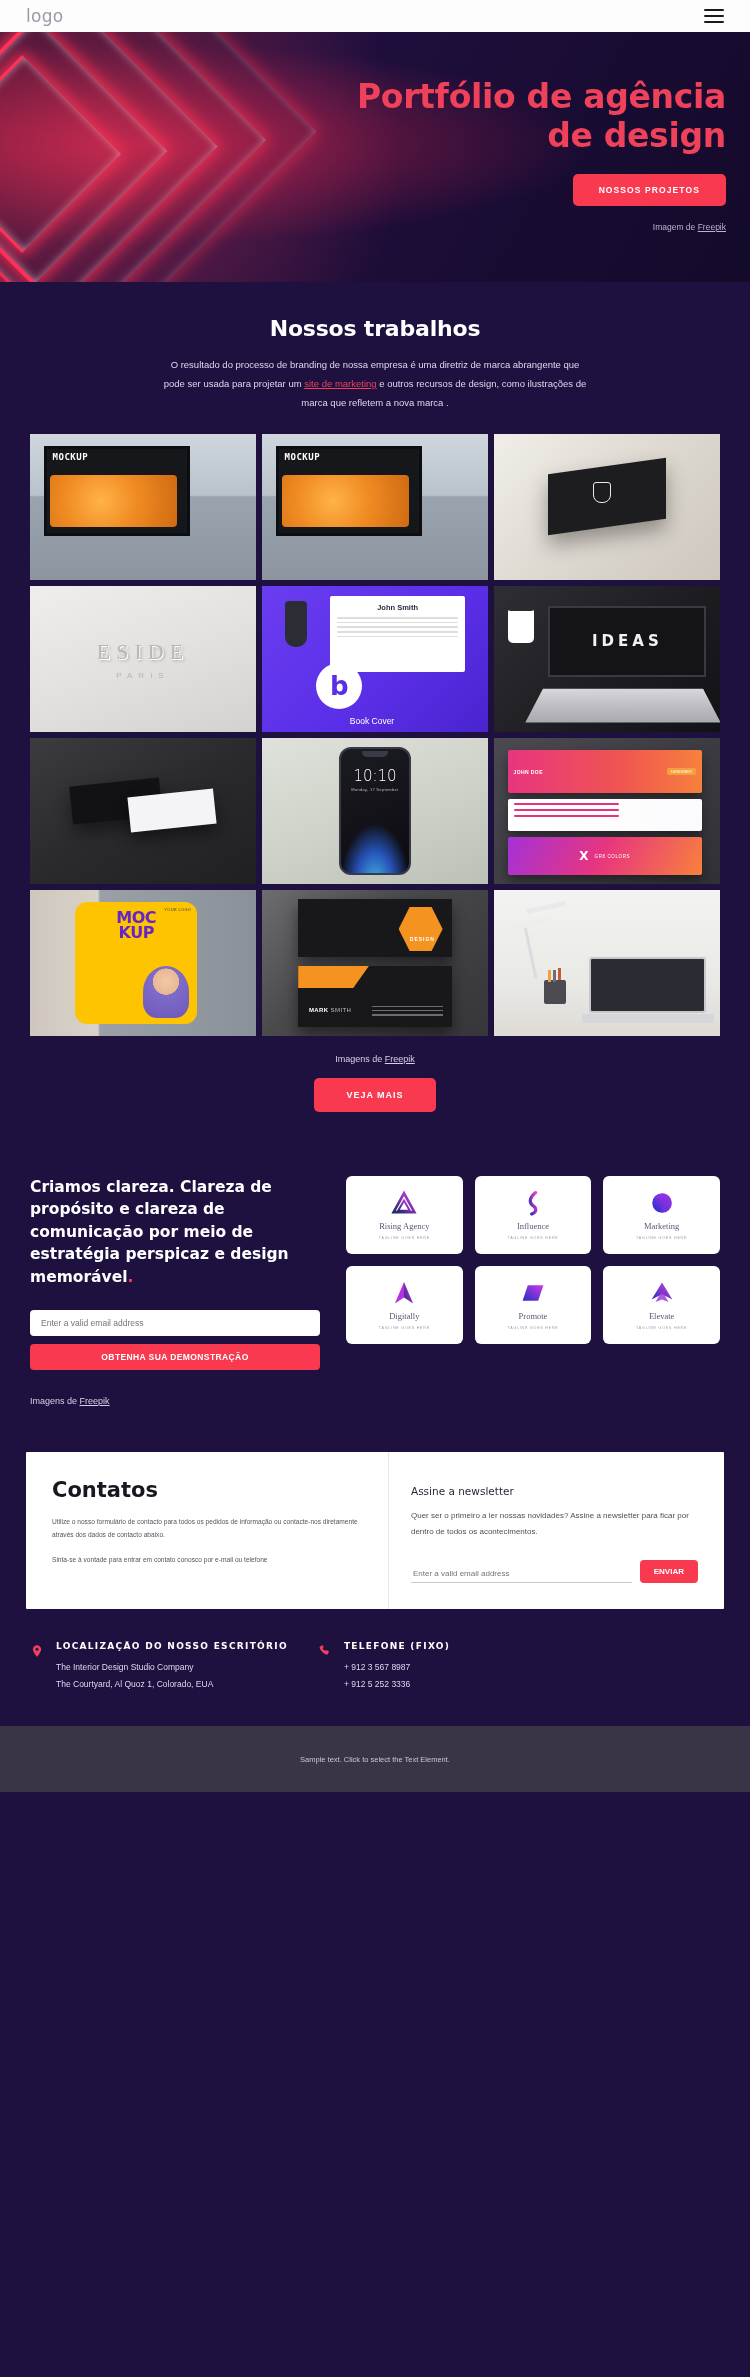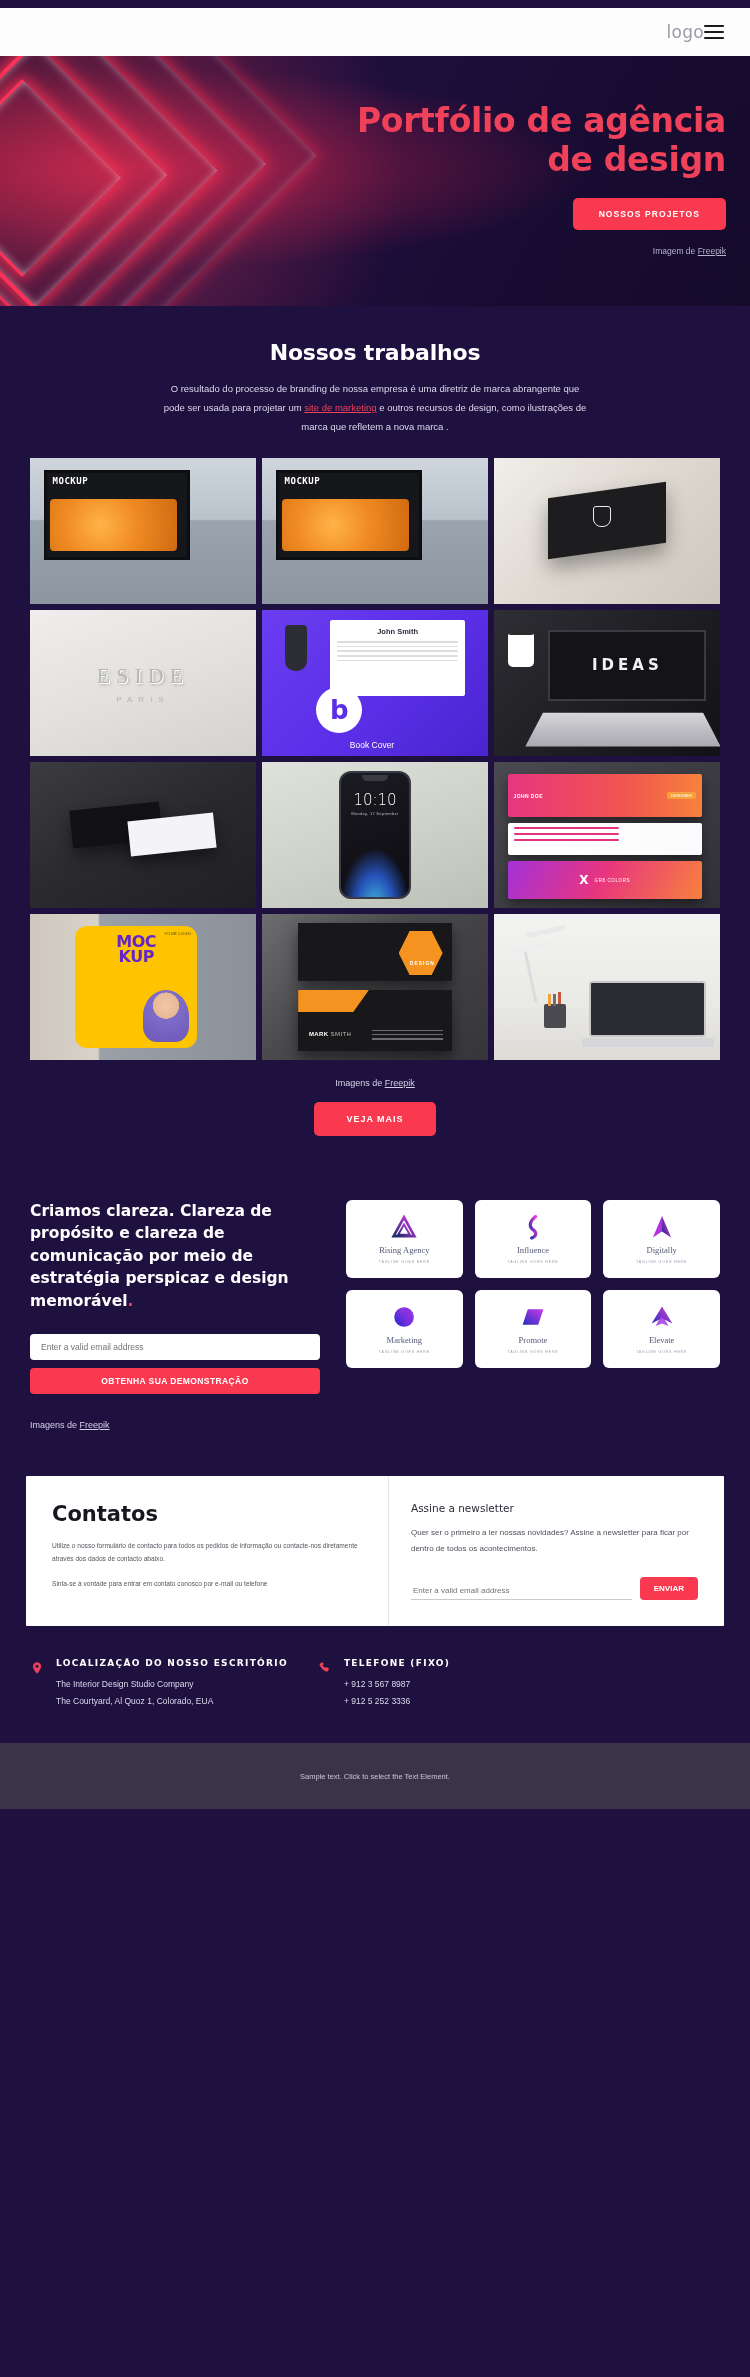--- a/index.html
+++ b/index.html
@@ -7,27 +7,26 @@
   body {
     font-family: "Liberation Sans", sans-serif;
     background: #1e1140;
     color: #ffffff;
     width: 750px;
     overflow-x: hidden;
   }
 
   
   .site-header {
-    height: 48px;
+    height: 32px;
     background: #fdfdfd;
     display: flex;
     align-items: center;
-    justify-content: flex-end;
+    justify-content: space-between;
     padding: 0 26px;
-    margin-top: 8px;
   }
   .logo-text {
     font-size: 17px;
     color: #9a9aa6;
     letter-spacing: .3px;
     font-family: "DejaVu Sans", sans-serif;
   }
   .burger { width: 20px; display: flex; flex-direction: column; gap: 4px; cursor: pointer; }
   .burger i { display: block; height: 2px; background: #1b1b1b; border-radius: 1px; }
 
@@ -422,21 +421,21 @@
 
   
   .contact-wrap { padding: 46px 26px 0; }
   .contact-card {
     background:#fff; display:flex; color:#2a2a33; border-radius:1px;
   }
   .cc-left { width: 52%; padding: 26px 22px 26px 26px; border-right:1px solid #e6e6ea;}
   .cc-title { font-size:21px; font-weight:800; color:#17171f; font-family:"DejaVu Sans", sans-serif;}
   .cc-p { margin-top:14px; font-size:6.6px; line-height:1.95; color:#55555f; }
   .cc-p2 { margin-top:12px; font-size:6.6px; line-height:1.95; color:#55555f; }
-  .cc-right { width:48%; padding: 26px 26px 26px 22px; }
+  .cc-right { width:48%; padding: 33px 26px 26px 22px; }
   .cc-h2 { font-size:10.5px; color:#2a2a38; font-family:"DejaVu Sans", sans-serif; }
   .cc-sub { margin-top:11px; font-size:8px; line-height:2.0; color:#4f4f5c; }
   .nl-row { margin-top: 20px; display:flex; align-items:flex-end; gap:8px; }
   .nl-input {
     flex:1; border:none; border-bottom:1px solid #c9c9d2; background:transparent;
     font-size:8px; color:#8b8b97; padding:4px 2px;
     font-family:"Liberation Sans", sans-serif;
   }
   .btn-enviar {
     background:#f9394f; color:#fff; border:none; border-radius:4px;
@@ -673,47 +672,47 @@
       </svg>
       <div class="lg-name">
         <span>Influence</span>
       </div>
       <div class="lg-tag">TAGLINE GOES HERE</div>
     </div>
 
     <div class="logo-card">
       <svg class="lg-mark" viewBox="0 0 40 40">
         <defs>
+            <linearGradient id="g3" x1="0" y1="1" x2="1" y2="0">
+          <stop offset="0" stop-color="#1f2ad0"></stop>
+              <stop offset="1" stop-color="#c93ae8"></stop>
+            </linearGradient>
+          </defs>
+        <circle cx="20" cy="20" r="15" fill="url(#g3)"></circle>
+        <path d="M20 5 A15 15 0 0 1 20 35 Z" fill="#7b2fe0" opacity=".55"></path>
+      </svg>
+      <div class="lg-name">
+        <span>Marketing</span>
+      </div>
+      <div class="lg-tag">TAGLINE GOES HERE</div>
+    </div>
+
+    <div class="logo-card">
+      <svg class="lg-mark" viewBox="0 0 40 40">
+        <defs>
             <linearGradient id="g4" x1="0" y1="1" x2="1" y2="0">
           <stop offset="0" stop-color="#1d2a8f"></stop>
               <stop offset="1" stop-color="#e83ad6"></stop>
             </linearGradient>
           </defs>
         <path d="M20 3 L34 36 L20 27 Z" fill="url(#g4)"></path>
         <path d="M20 3 L6 36 L20 27 Z" fill="#b232e0"></path>
       </svg>
       <div class="lg-name">
         <span>Digitally</span>
-      </div>
-      <div class="lg-tag">TAGLINE GOES HERE</div>
-    </div>
-
-    <div class="logo-card">
-      <svg class="lg-mark" viewBox="0 0 40 40">
-        <defs>
-            <linearGradient id="g3" x1="0" y1="1" x2="1" y2="0">
-          <stop offset="0" stop-color="#1f2ad0"></stop>
-              <stop offset="1" stop-color="#c93ae8"></stop>
-            </linearGradient>
-          </defs>
-        <circle cx="20" cy="20" r="15" fill="url(#g3)"></circle>
-        <path d="M20 5 A15 15 0 0 1 20 35 Z" fill="#7b2fe0" opacity=".55"></path>
-      </svg>
-      <div class="lg-name">
-        <span>Marketing</span>
       </div>
       <div class="lg-tag">TAGLINE GOES HERE</div>
     </div>
 
     <div class="logo-card">
       <svg class="lg-mark" viewBox="0 0 40 40">
         <defs>
             <linearGradient id="g5" x1="0" y1="1" x2="1" y2="0">
           <stop offset="0" stop-color="#2230c0"></stop>
               <stop offset="1" stop-color="#cf3ae8"></stop>

